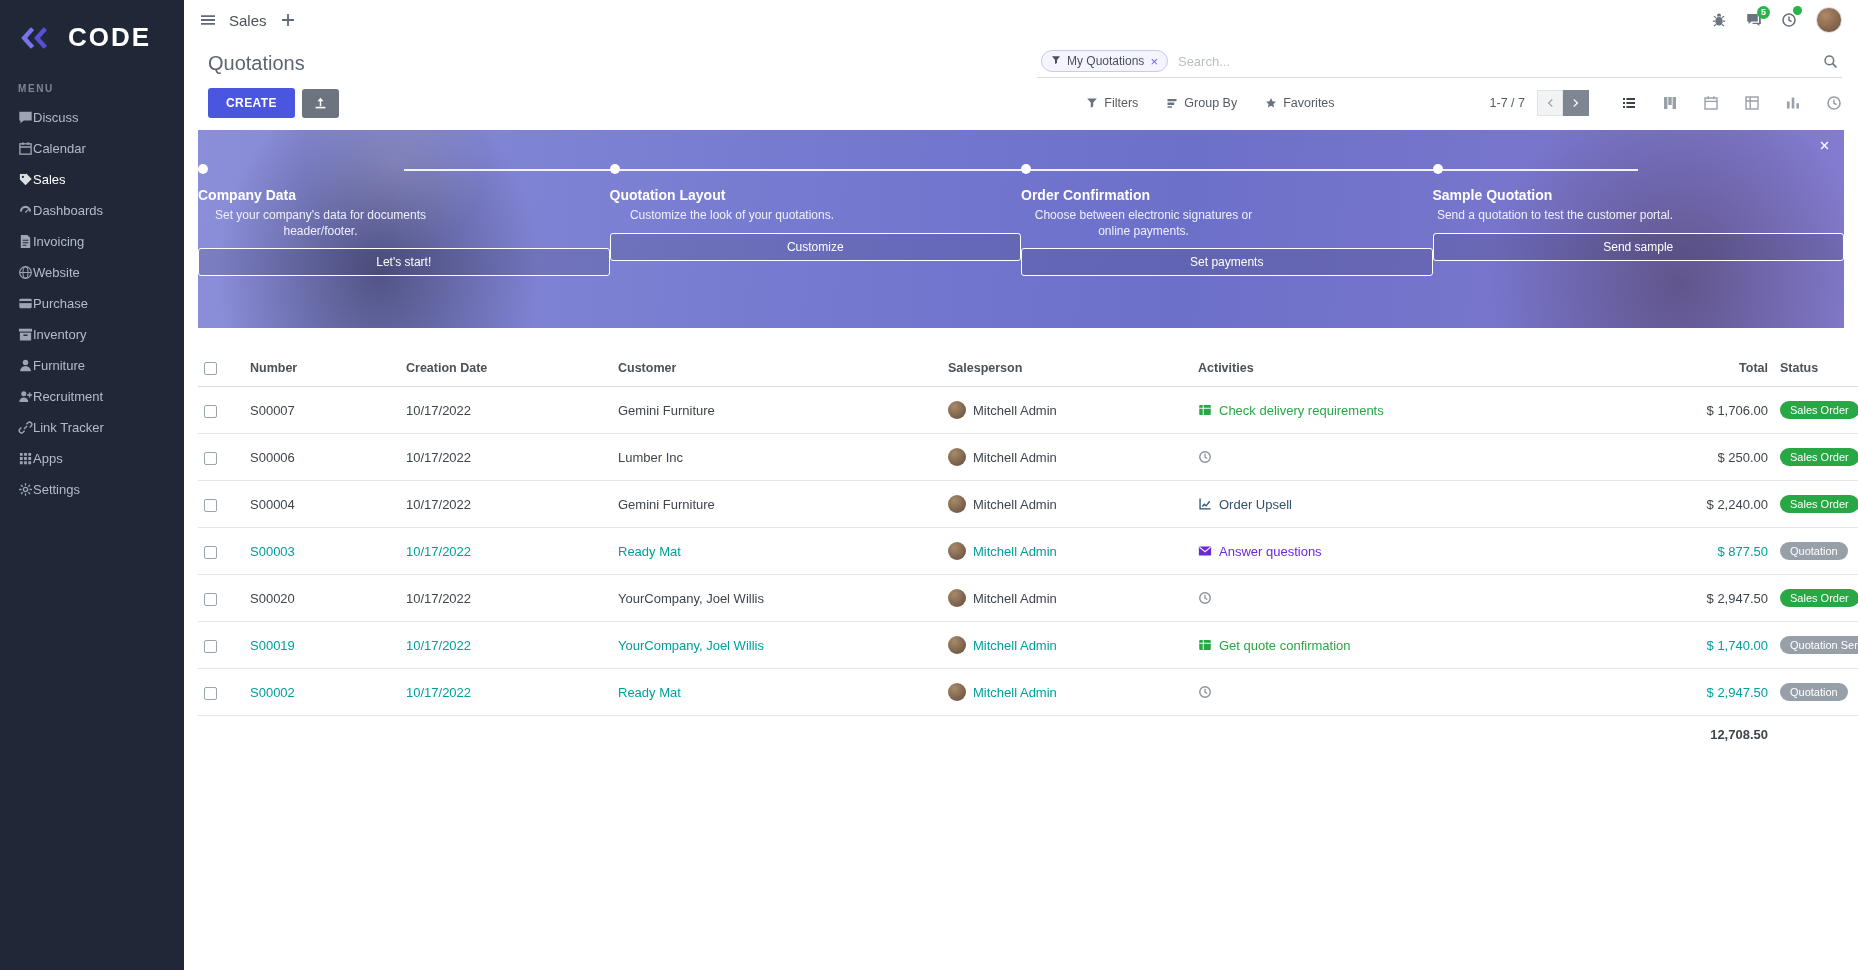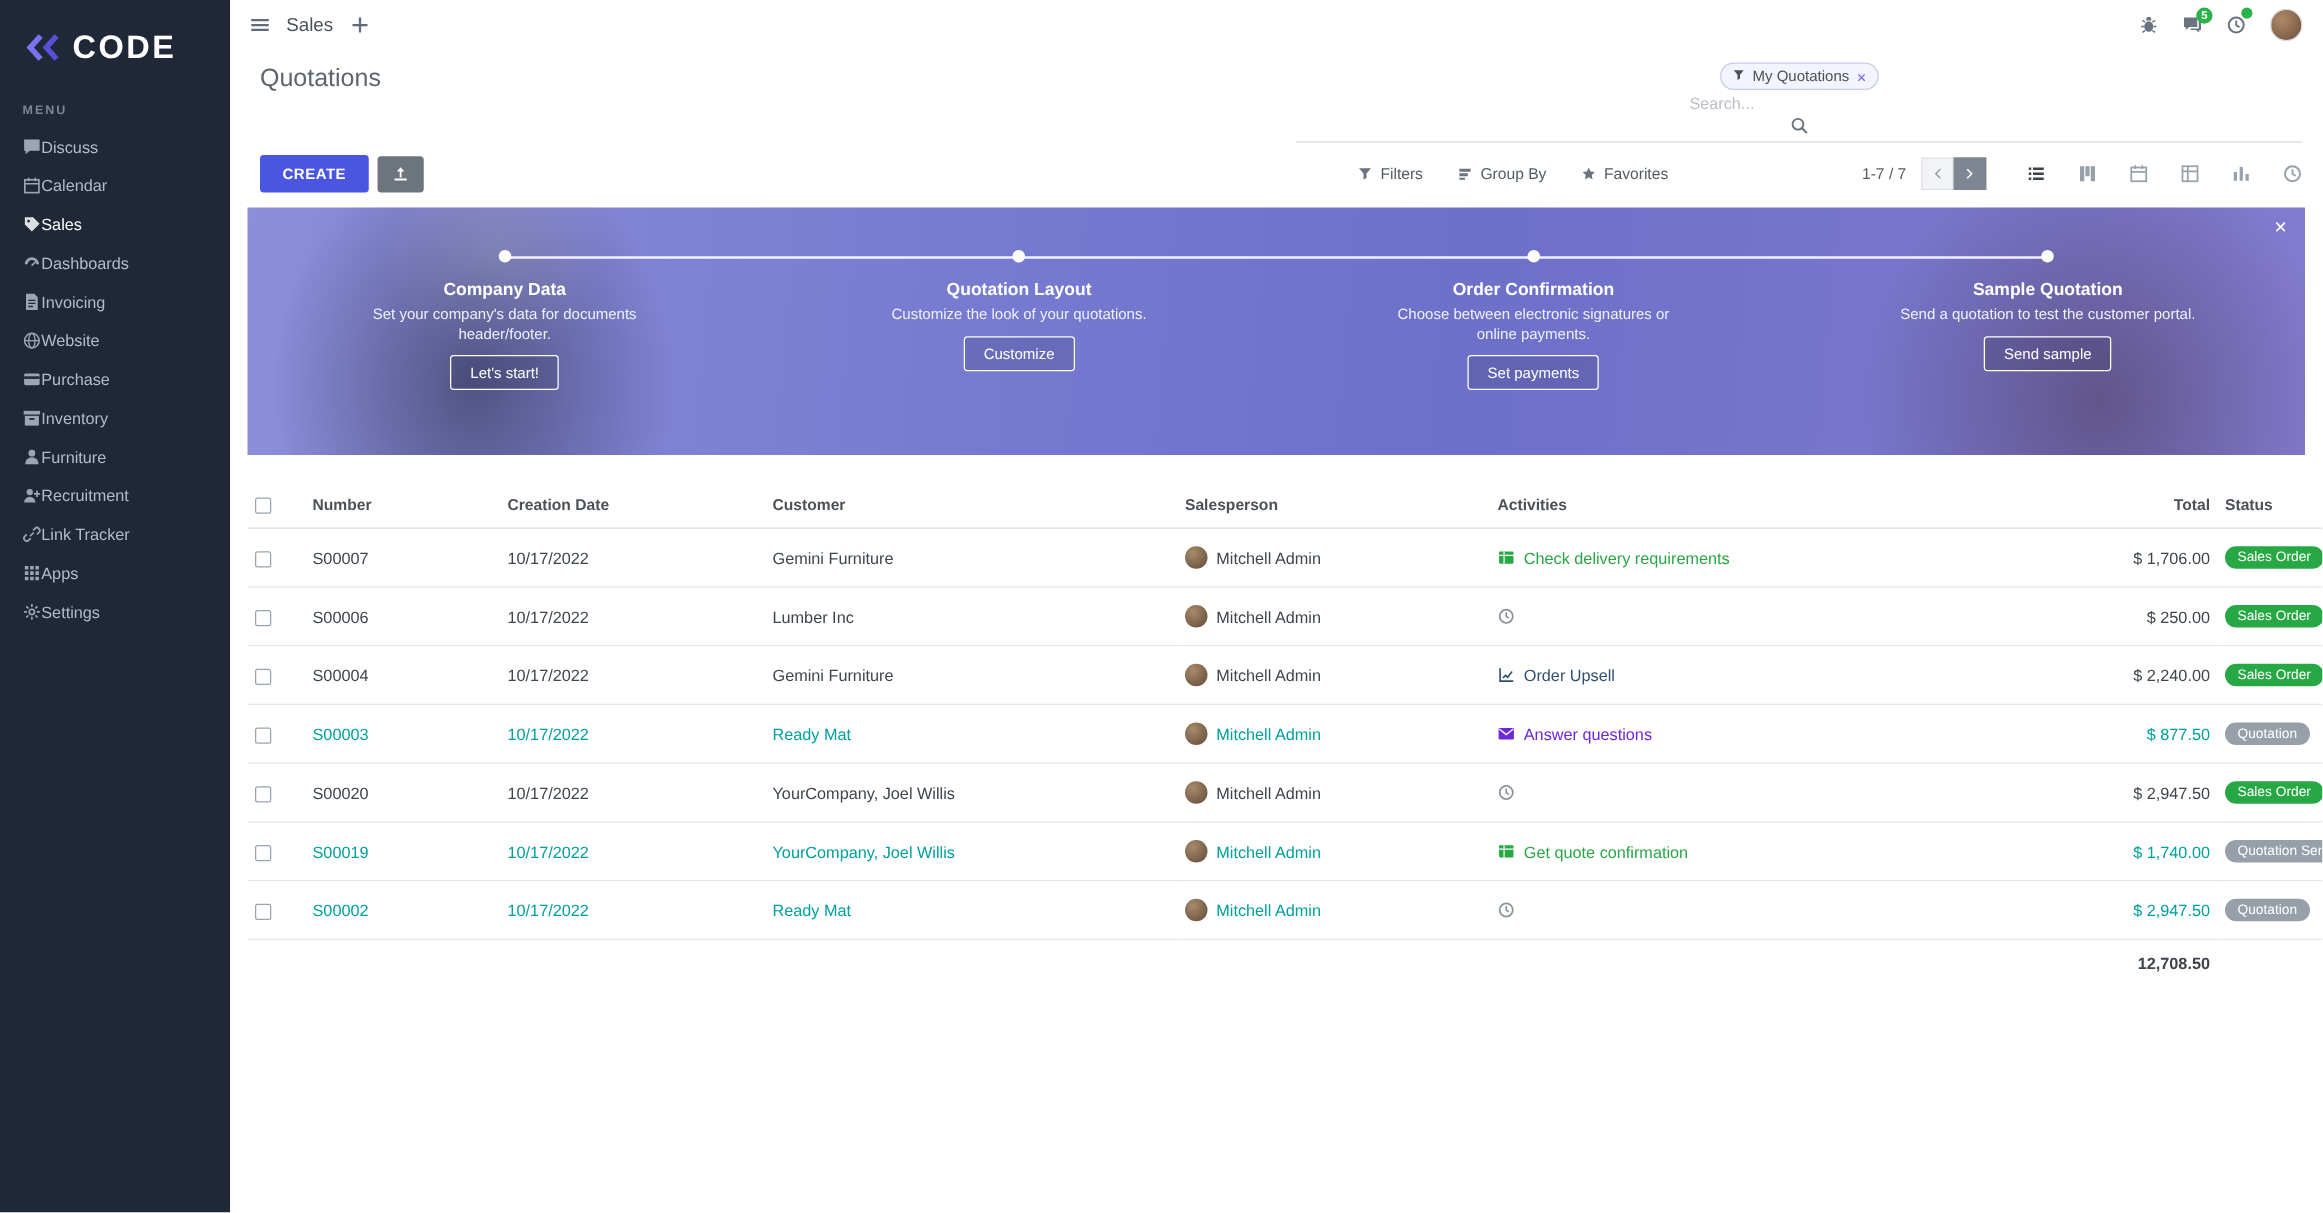--- a/index.html
+++ b/index.html
@@ -2,21 +2,21 @@
 <html><head>
 <meta charset="utf-8">
 <style>
   * { box-sizing: border-box; margin: 0; padding: 0; }
   html,body { width:1858px; height:970px; overflow:hidden; }
   body { font-family:"Liberation Sans", sans-serif; font-size:13px; color:#444; background:#fff; }
   .app { display:flex; height:100%; }
 
   
   .sidebar { width:184px; flex-shrink:0; background:#202837; color:#b6bdc9; }
-  .logo { display:flex; align-items:center; gap:8px; padding:22px 18px 16px; cursor:pointer; }
+  .logo { display:flex; align-items:center; gap:18px; padding:22px 18px 16px; cursor:pointer; }
   .logo-icon svg { width:32px; height:24px; display:block; }
   .logo-text { color:#fff; font-size:26px; font-weight:700; letter-spacing:2px; }
   .menu-label { font-size:10px; font-weight:700; letter-spacing:1.6px; color:#7d8595; padding:14px 18px 8px; }
   .menu-item { display:flex; align-items:center; padding:8px 18px; font-size:13px; cursor:pointer; color:#b4bbc8; }
   .menu-item.active { color:#fff; }
   .menu-item .icon { width:15px; height:15px; display:inline-flex; }
   .menu-item .icon svg { width:15px; height:15px; opacity:.85; }
 
   
   main { flex:1; display:flex; flex-direction:column; min-width:0; }
@@ -30,21 +30,21 @@
   .tray-icon { position:relative; cursor:pointer; color:#6a7380; display:inline-flex; }
   .tray-icon svg { width:16px; height:16px; }
   .badge { position:absolute; top:-6px; right:-8px; background:#2bb34b; color:#fff; font-size:9px; font-weight:700; border-radius:8px; padding:2px 4px; line-height:1; }
   .badge.dot { width:9px; height:9px; padding:0; right:-5px; }
   .avatar-sm { width:26px; height:26px; border-radius:50%; background:radial-gradient(circle at 35% 32%, #b08968, #6b4f3a); cursor:pointer; border:1px solid #d8dbe0; }
 
   
   .control { padding:8px 16px 0; }
   .control-row1 { display:flex; align-items:flex-start; }
   .page-title { font-size:20px; font-weight:400; color:#5c6670; margin:4px 0 0 8px; }
-  .searchbox { margin-left:auto; width:805px; display:flex; align-items:center; border-bottom:1px solid #d8dbe0; padding:2px 4px 5px;flex-direction:column; }
+  .searchbox { margin-left:auto; width:805px; display:flex; align-items:center; border-bottom:1px solid #d8dbe0; padding:2px 4px 5px; }
   .facet { display:flex; align-items:center; gap:6px; border:1px solid #c7cbee; background:#f3f4fd; border-radius:12px; padding:3px 9px; font-size:12px; color:#4c5157; cursor:pointer; white-space:nowrap; }
   .facet .icon svg { width:10px; height:10px; }
   .facet-close { color:#6f63ee; font-size:13px; line-height:1; cursor:pointer; }
   .search-input { flex:1; border:0; outline:0; font-size:13px; color:#666; padding:3px 10px; background:transparent; }
   .search-input::placeholder { color:#b9bec6; }
   .search-mag { color:#6a7380; cursor:pointer; display:inline-flex; }
   .search-mag svg { width:15px; height:15px; }
 
   .control-row2 { display:flex; align-items:center; margin-top:10px; padding-left:8px; }
   .btn-create { background:#4a56e0; color:#fff; font-size:12px; font-weight:700; letter-spacing:.4px; padding:8px 18px; border-radius:3px; border:none; cursor:pointer; }
@@ -70,21 +70,21 @@
     background:
       radial-gradient(ellipse 230px 280px at 11% 72%, rgba(32,32,52,.5), rgba(32,32,52,0) 70%),
       radial-gradient(ellipse 270px 300px at 90% 78%, rgba(62,42,58,.45), rgba(62,42,58,0) 70%),
       radial-gradient(ellipse 130px 120px at 12% 18%, rgba(235,230,240,.22), rgba(235,230,240,0) 70%),
       linear-gradient(95deg, #8b8ed8 0%, #7478cf 40%, #6d70c9 60%, #837bcf 100%);
   }
   .banner-close { position:absolute; top:9px; right:13px; color:#fff; cursor:pointer; display:inline-flex; z-index:3; }
   .banner-close svg { width:13px; height:13px; }
   .timeline { position:absolute; top:39px; left:12.5%; right:12.5%; height:2px; background:rgba(255,255,255,.9); z-index:1; }
   .steps { position:relative; display:flex; height:100%; padding-top:28px; z-index:2; }
-  .step { flex:1; display:flex; flex-direction:column; align-items:center; }
+  .step { flex:1; display:flex; flex-direction:column; }
   .step-dot { width:10px; height:10px; border-radius:50%; background:#fff; margin-top:6px; }
   .step-title { font-size:14px; font-weight:700; margin-top:13px; }
   .step-desc { font-size:12px; line-height:1.3; margin-top:5px; max-width:245px; text-align:center; color:#eef0fd; }
   .step-btn { margin-top:9px; border:1px solid #fff; background:rgba(25,25,50,.14); color:#fff; font-size:12px; padding:6px 15px; border-radius:3px; cursor:pointer; }
 
   
   .grid-wrap { margin:22px 0 0 14px; overflow:hidden; flex:1; }
   table { border-collapse:collapse; width:1716px; table-layout:fixed; font-size:13px; }
   col.c-cb{width:46px} col.c-num{width:156px} col.c-date{width:212px} col.c-cust{width:330px}
   col.c-sp{width:250px} col.c-act{width:292px} col.c-tot{width:290px} col.c-st{width:140px}

